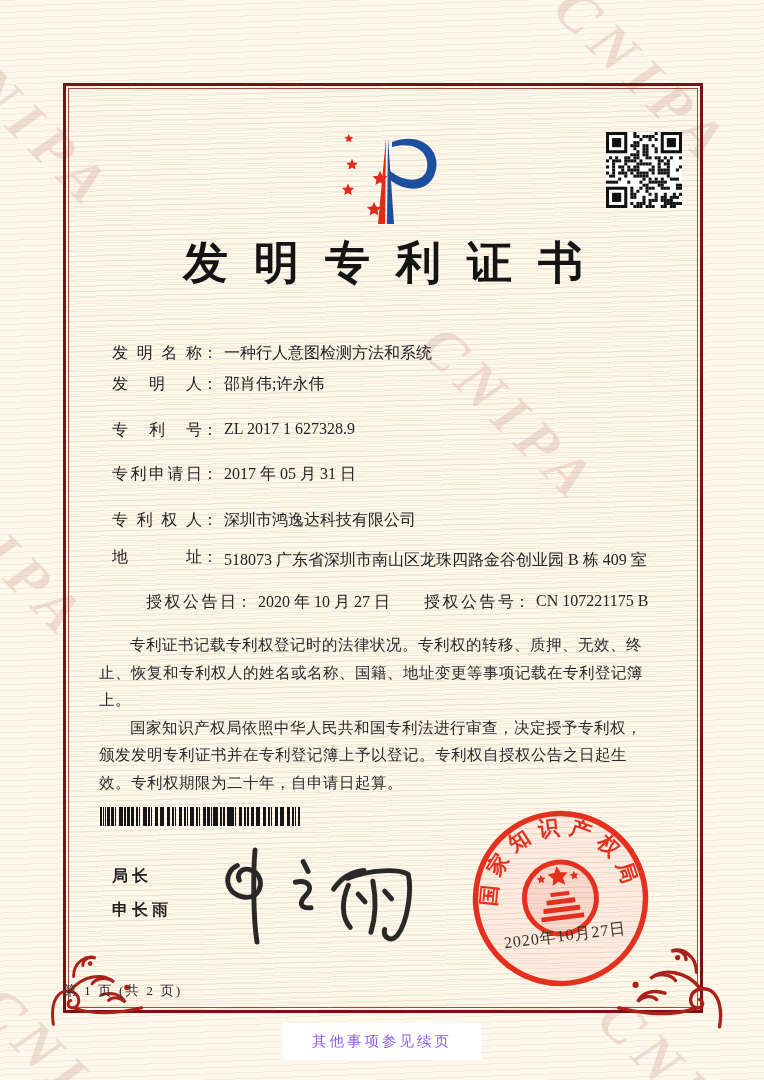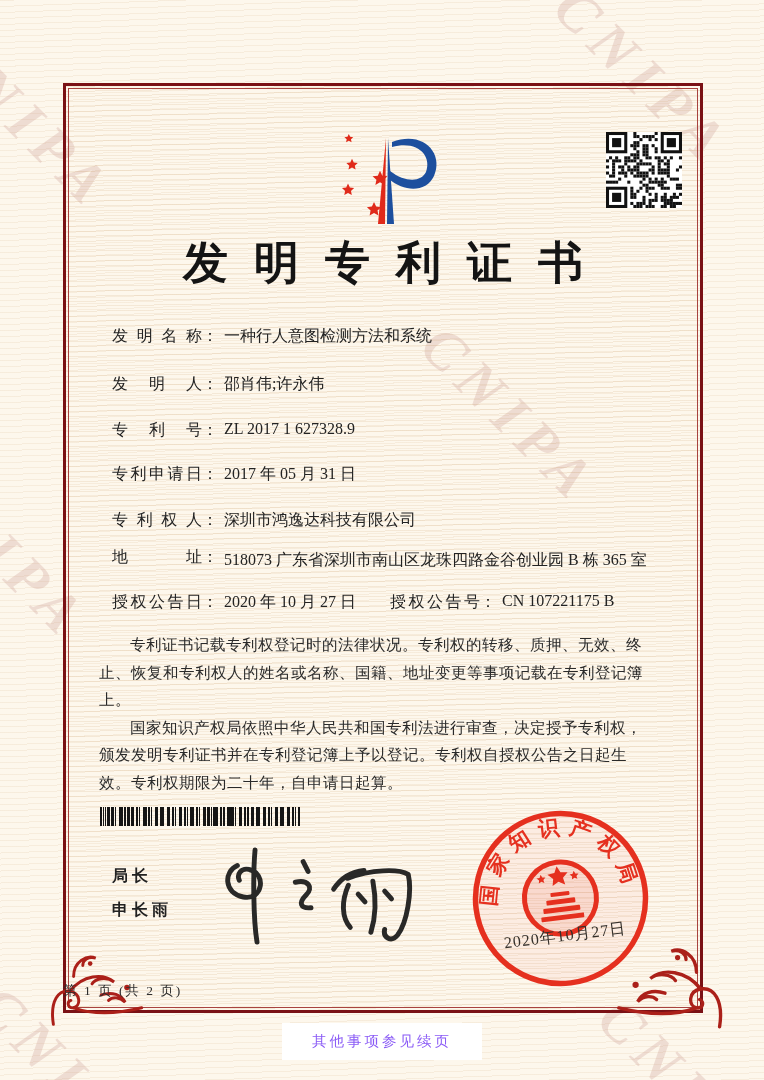--- a/index.html
+++ b/index.html
@@ -30,21 +30,21 @@
   .title{position:absolute;left:63px;top:233px;width:640px;text-align:center;
          font-size:45px;font-weight:600;letter-spacing:26px;text-indent:26px;
          color:#141414;white-space:nowrap;}
   
   .frow{position:absolute;left:112px;font-size:16px;color:#232323;white-space:nowrap;}
   .flabel{display:inline-block;width:90px;text-align:justify;text-align-last:justify;
           vertical-align:top;}
   .fcolon{vertical-align:top;}
   .fvalue{margin-left:6px;vertical-align:top;}
   .fvalue.wrap{display:inline-block;width:425px;white-space:normal;line-height:25px;}
-  .grant-pair{white-space:nowrap;}
+  .grant-pair{white-space:nowrap;margin-left:34px;}
   .grant-right{position:absolute;left:278px;top:0;}
   
   .paras{position:absolute;left:99px;top:631px;width:550px;font-size:15.5px;
          line-height:1.78;color:#2a2a2a;letter-spacing:0.5px;}
   .paras p{margin:0;text-indent:2em;}
   
   .barcode{position:absolute;left:100px;top:807px;width:200px;height:19px;
     background:
       repeating-linear-gradient(90deg,#151515 0 2px,transparent 2px 3px,
         #151515 3px 4px,transparent 4px 7px,#151515 7px 10px,transparent 10px 12px),
@@ -308,37 +308,37 @@
       <rect x="54.72" y="0" width="21.28" height="21.28" fill="#111"></rect>
       <rect x="57.76" y="3.04" width="15.2" height="15.2" fill="#fff"></rect>
       <rect x="60.8" y="6.08" width="9.120000000000001" height="9.120000000000001" fill="#111"></rect>
       <rect x="0" y="54.72" width="21.28" height="21.28" fill="#111"></rect>
       <rect x="3.04" y="57.76" width="15.2" height="15.2" fill="#fff"></rect>
       <rect x="6.08" y="60.8" width="9.120000000000001" height="9.120000000000001" fill="#111"></rect>
     </svg>
 
   <div class="title">发明专利证书</div>
 
-  <div class="frow" style="top:326px">
+  <div class="frow" style="top:343px">
     <span class="flabel">发明名称</span><span class="fcolon">：</span><span class="fvalue">一种行人意图检测方法和系统</span>
   </div>
   <div class="frow" style="top:374px">
     <span class="flabel">发明人</span><span class="fcolon">：</span><span class="fvalue">邵肖伟;许永伟</span>
   </div>
   <div class="frow" style="top:420px">
     <span class="flabel">专利号</span><span class="fcolon">：</span><span class="fvalue">ZL 2017 1 627328.9</span>
   </div>
   <div class="frow" style="top:464px">
     <span class="flabel">专利申请日</span><span class="fcolon">：</span><span class="fvalue">2017 年 05 月 31 日</span>
   </div>
   <div class="frow" style="top:510px">
     <span class="flabel">专利权人</span><span class="fcolon">：</span><span class="fvalue">深圳市鸿逸达科技有限公司</span>
   </div>
   <div class="frow" style="top:547px">
-    <span class="flabel">地址</span><span class="fcolon">：</span><span class="fvalue wrap">518073 广东省深圳市南山区龙珠四路金谷创业园 B 栋 365 室</span>
+    <span class="flabel">地址</span><span class="fcolon">：</span><span class="fvalue wrap">518073 广东省深圳市南山区龙珠四路金谷创业园 B 栋 409 室</span>
   </div>
   <div class="frow" style="top:592px">
     <span class="grant-pair">
       <span class="flabel">授权公告日</span><span class="fcolon">：</span><span class="fvalue">2020 年 10 月 27 日</span>
     </span>
     <span class="grant-pair grant-right">
       <span class="flabel">授权公告号</span><span class="fcolon">：</span><span class="fvalue">CN 107221175 B</span>
     </span>
   </div>
 

